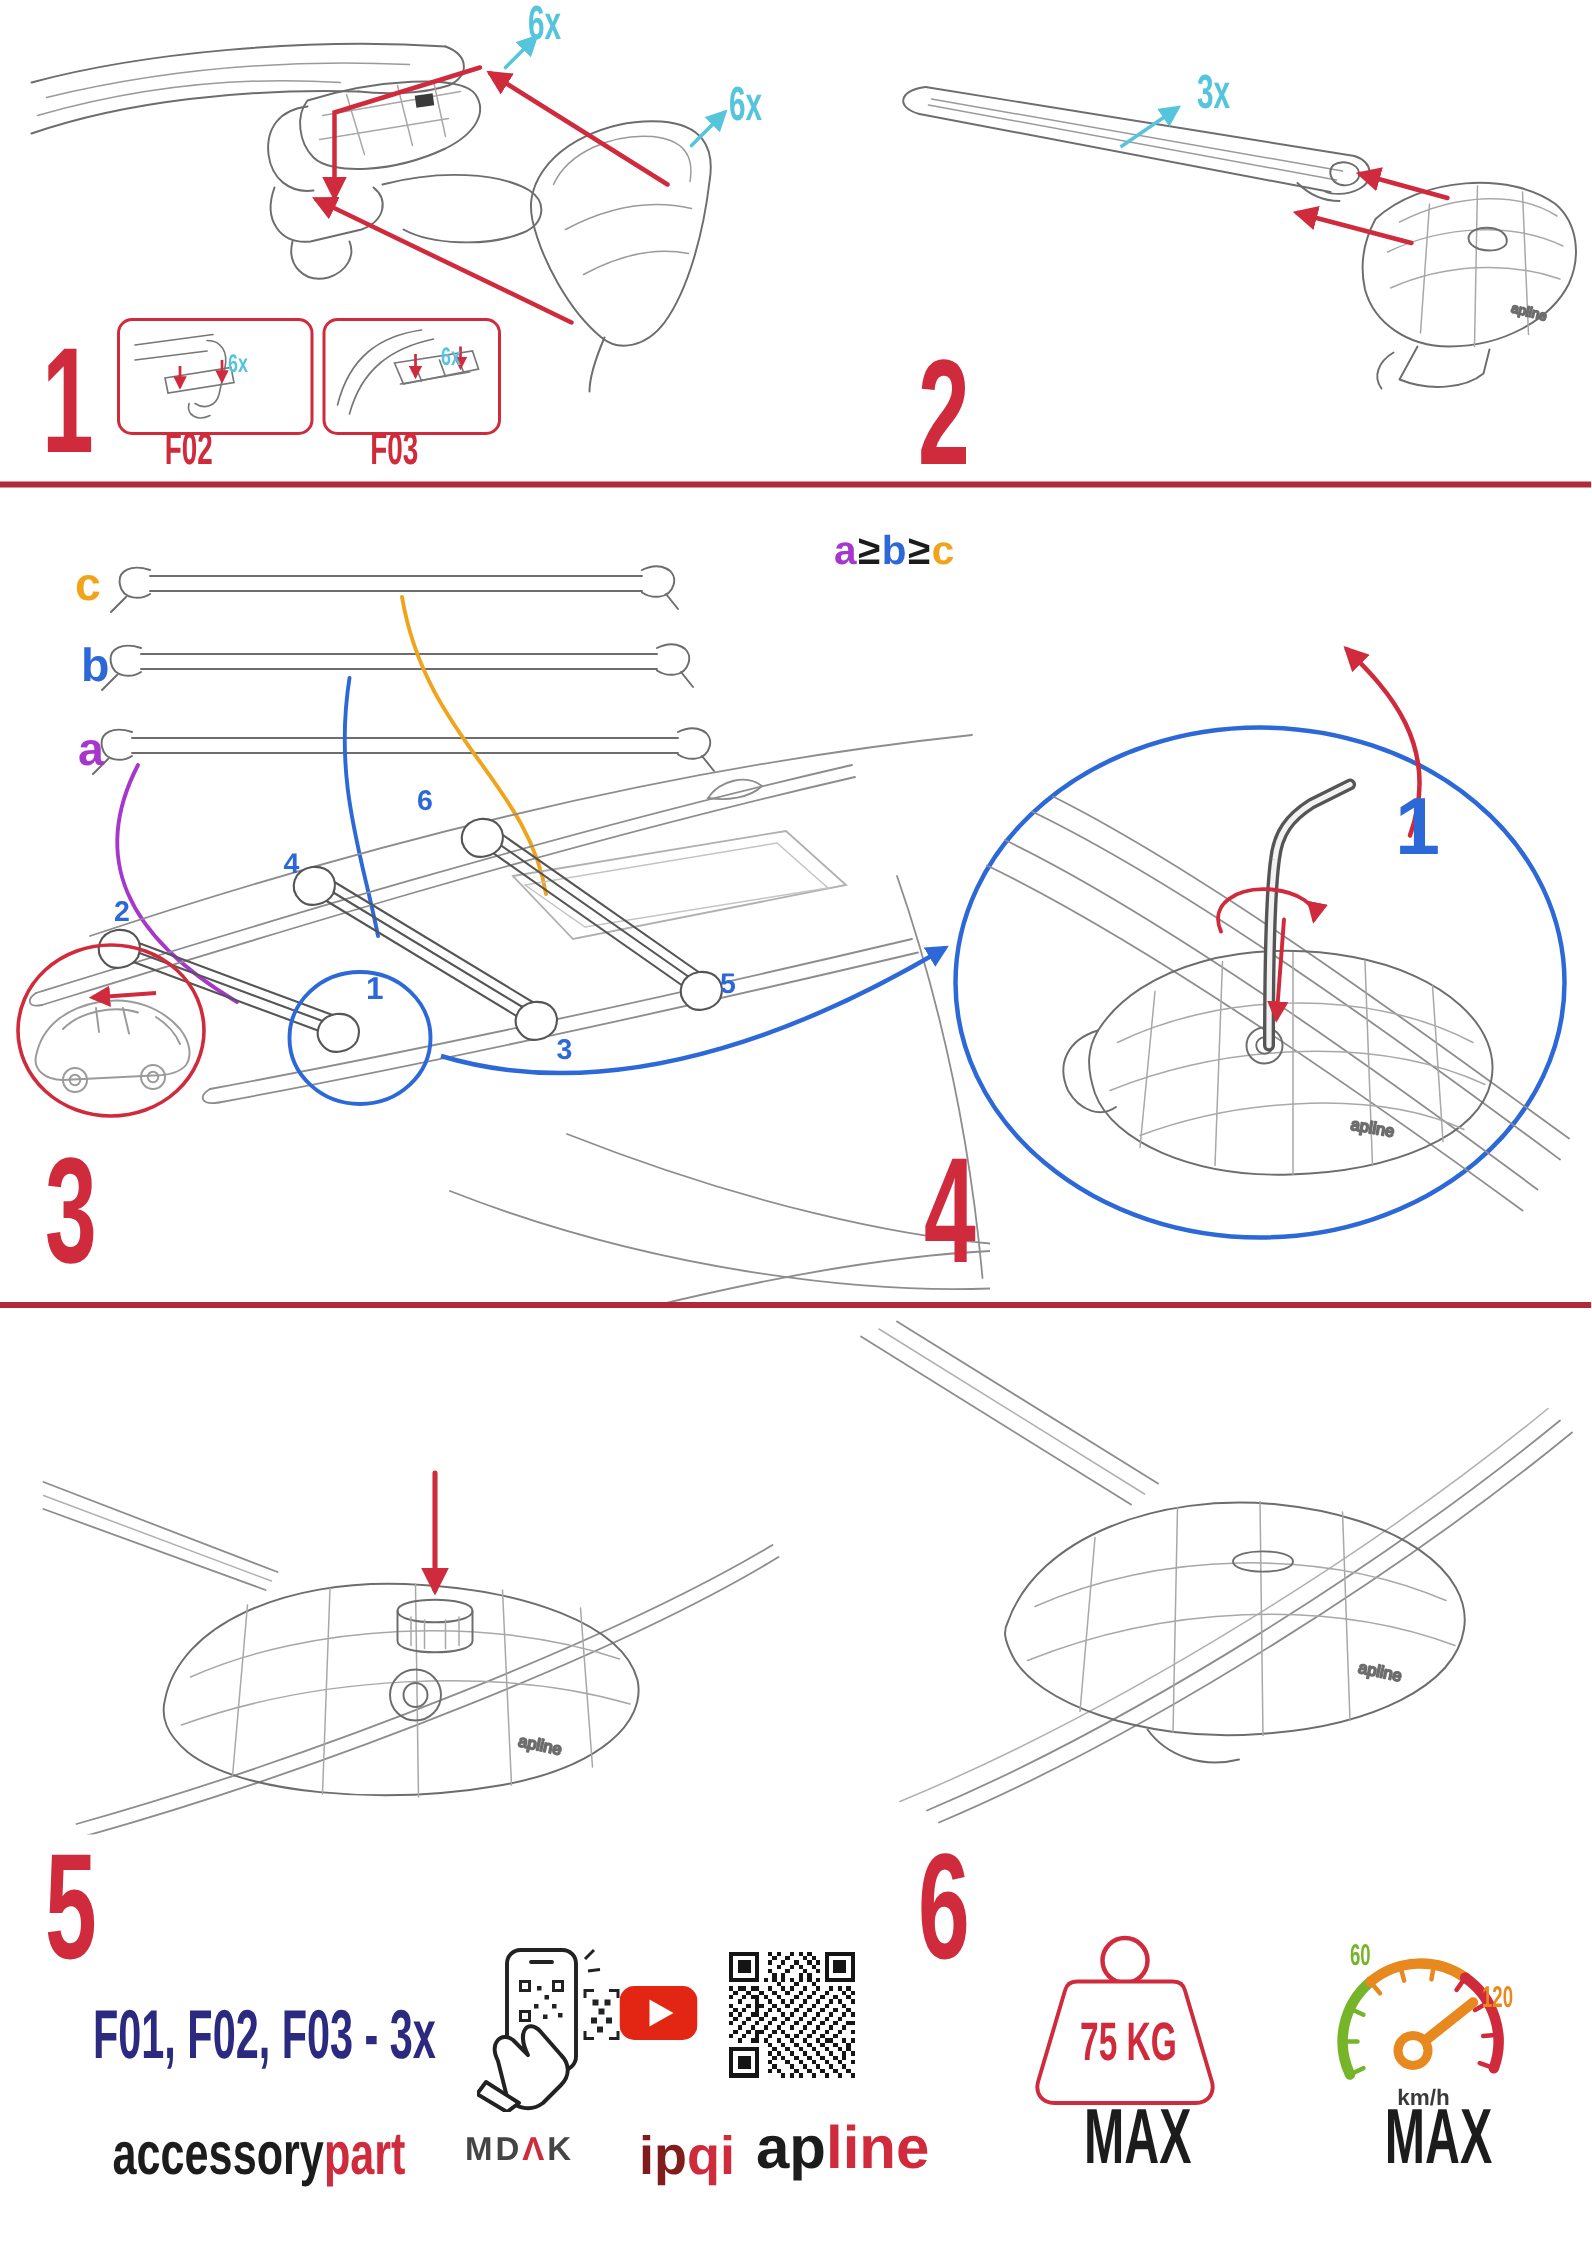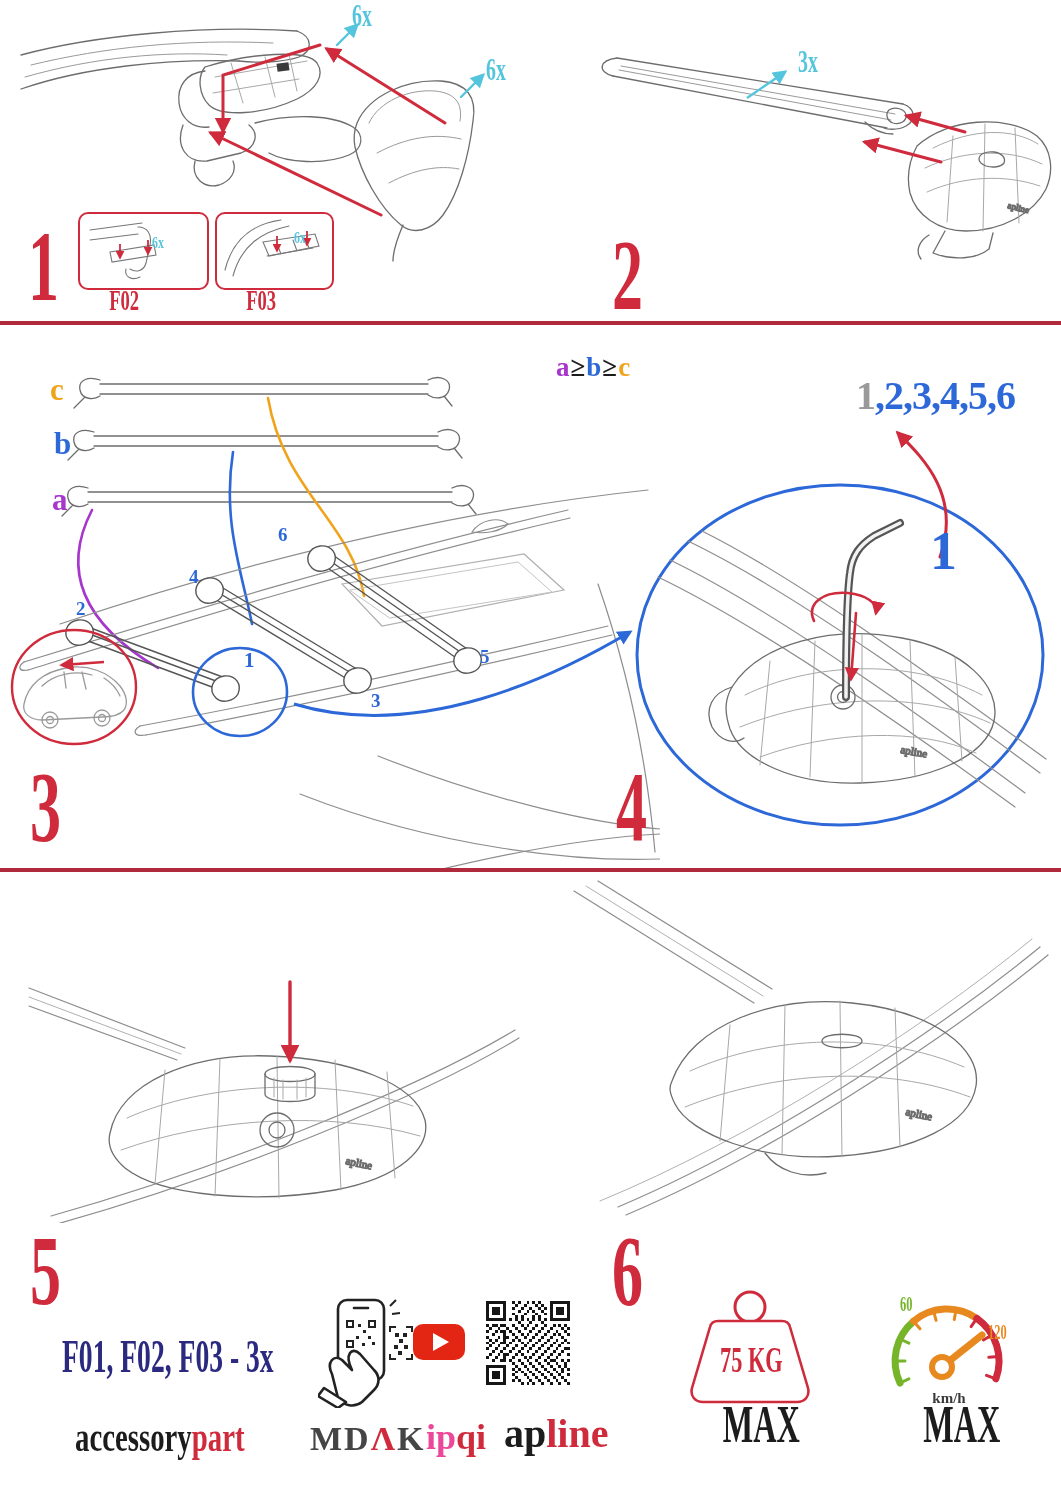--- a/index.html
+++ b/index.html
@@ -1,42 +1,42 @@
 <!DOCTYPE html>
 <html><head>
 <meta charset="utf-8">
 <style>
   html,body{margin:0;padding:0;background:#fff;}
   .page{position:relative;width:1061px;height:1500px;background:#fff;overflow:hidden;
-        font-family:Liberation Serif, serif;}
+        font-family:Liberation Sans, sans-serif;}
   .abs{position:absolute;}
   .t{position:absolute;white-space:nowrap;}
   .cond{font-weight:700;line-height:0.82;transform:scaleX(0.62);transform-origin:left top;}
   .condc{font-weight:700;line-height:0.82;transform:scaleX(0.62);transform-origin:center top;text-align:center;}
   .stepnum{font-size:100px;color:#cf2b3c;}
   .qty{font-size:32px;color:#54c5dc;}
   .qty-s{font-size:17px;color:#54c5dc;transform:scaleX(0.7);}
   .insetlabel{font-size:30px;color:#cf2b3c;}
   .barlabel{font-size:31px;font-weight:700;}
   .rule{font-size:27px;font-weight:700;color:#1c1c1c;letter-spacing:1px;}
   .posnum{font-size:19px;font-weight:700;color:#2d68d8;}
   .seq{font-size:40px;font-weight:700;letter-spacing:-1px;}
   .big1{font-size:54px;font-weight:700;color:#2d68d8;}
   .note{font-size:46px;color:#2b2a80;transform:scaleX(0.6);}
   .divider{position:absolute;left:0;width:1061px;height:4px;background:#b02a3c;}
   .insetbox{position:absolute;border:2px solid #cf2b3c;border-radius:10px;background:#fff;}
   .logo-acc{font-size:40px;font-weight:700;transform:scaleX(0.72);transform-origin:left top;color:#1c1c1c;}
-  .logo-mdak{font-size:34px;font-weight:700;letter-spacing:2px;color:#454545;}
+  .logo-mdak{font-size:22px;font-weight:700;letter-spacing:2px;color:#454545;}
   .logo-ipqi{font-size:36px;font-weight:700;}
   .logo-apline{font-size:40px;font-weight:700;color:#1c1c1c;}
   .kmh{font-size:15px;font-weight:700;color:#3a3a3a;text-align:center;}
   .maxlabel{font-size:52px;color:#1c1c1c;}
   .red{color:#cf2b3c;} .blue{color:#2d68d8;} .purple{color:#a636cc;}
   .orange{color:#f0a41c;} .gray{color:#9a9a9a;} .green{color:#76b52a;}
-  .sorange{color:#e8891f;} .igray{color:#ec4899;}
+  .sorange{color:#e8891f;} .igray{color:#7f1d1d;}
   svg{display:block;}
 </style>
 </head>
 <body>
 
 <div class="page">
 
   <svg class="abs" style="left:15px;top:5px" width="510" height="265" viewBox="0 0 510 265">
     <defs>
       <marker id="m1r" viewBox="0 0 10 10" refX="8" refY="5" markerWidth="5.5" markerHeight="5.5" orient="auto-start-reverse">
@@ -270,23 +270,20 @@
       <path d="M236,352 C236,300 237,250 240,228 C242,210 250,200 264,191 L290,178" fill="none" stroke="#555" stroke-width="8" stroke-linecap="round"></path>
       <path d="M236,352 C236,300 237,250 240,228 C242,210 250,200 264,191 L290,178" fill="none" stroke="#f2f2f2" stroke-width="3.5" stroke-linecap="round"></path>
     </g>
     <g fill="none" stroke="#cf2b3c" stroke-width="2.6" stroke-linecap="round">
       <path d="M204,276 C196,258 214,246 238,248 C256,250 268,258 266,268" marker-end="url(#m4r)"></path>
       <path d="M246,268 L241,334" marker-end="url(#m4r)"></path>
     </g>
     <path d="M330,212 C352,150 312,112 288,88" fill="none" stroke="#cf2b3c" stroke-width="3" stroke-linecap="round" marker-end="url(#m4r)"></path>
   </svg>
 
-  <div class="t seq" style="left:856px;top:372px">
-    <span class="gray">1</span><span class="blue">,2,3,4,5,6</span>
-  </div>
   <div class="t big1" style="left:930px;top:520px">1</div>
   <div class="t cond stepnum" style="left:616px;top:766px">4</div>
 
   <div class="divider" style="top:868px"></div>
 
   <svg class="abs" style="left:15px;top:878px" width="505" height="345" viewBox="0 0 505 345">
     <defs>
       <marker id="m5r" viewBox="0 0 10 10" refX="8" refY="5" markerWidth="5.5" markerHeight="5.5" orient="auto-start-reverse">
         <path d="M0,0L10,5L0,10z" fill="#cf2b3c"></path>
         </marker>

